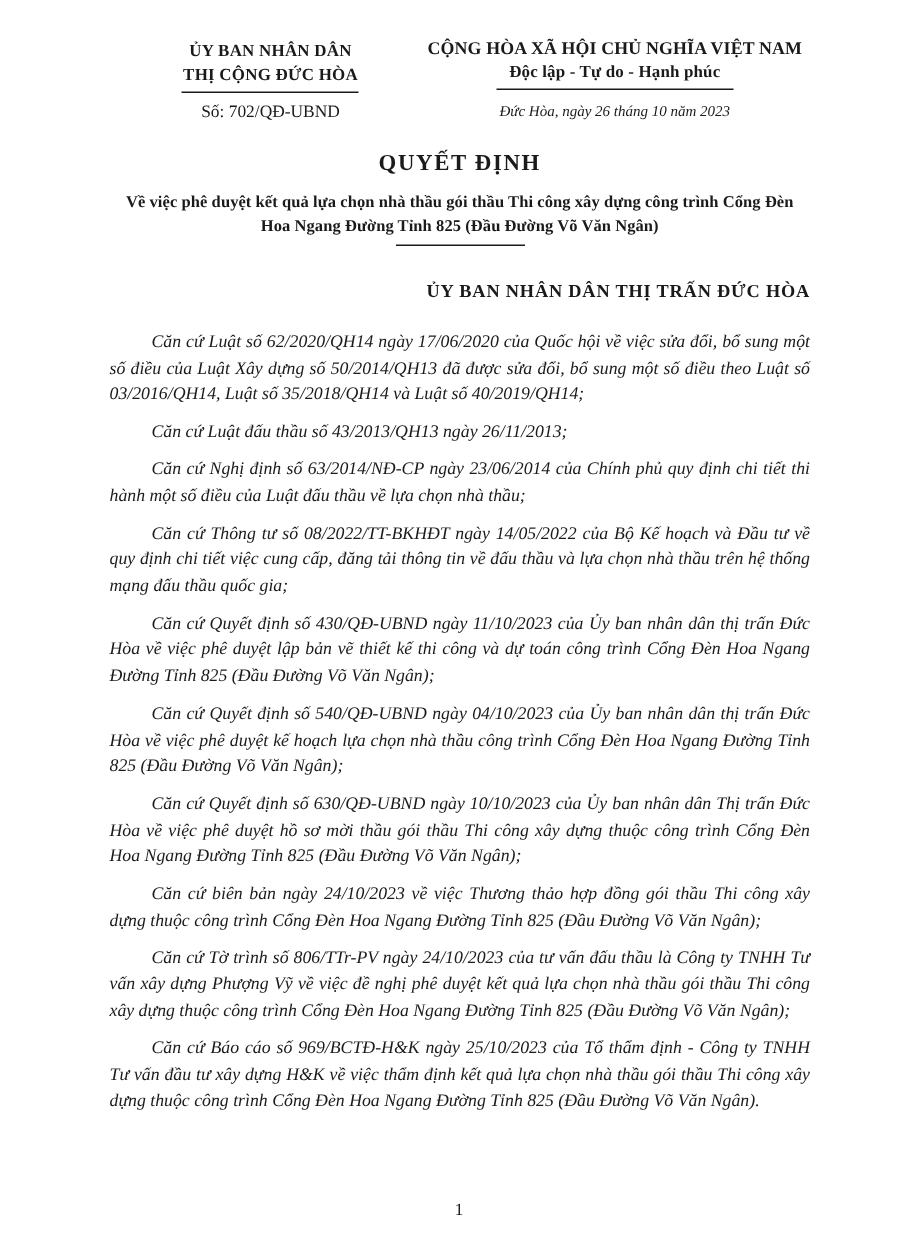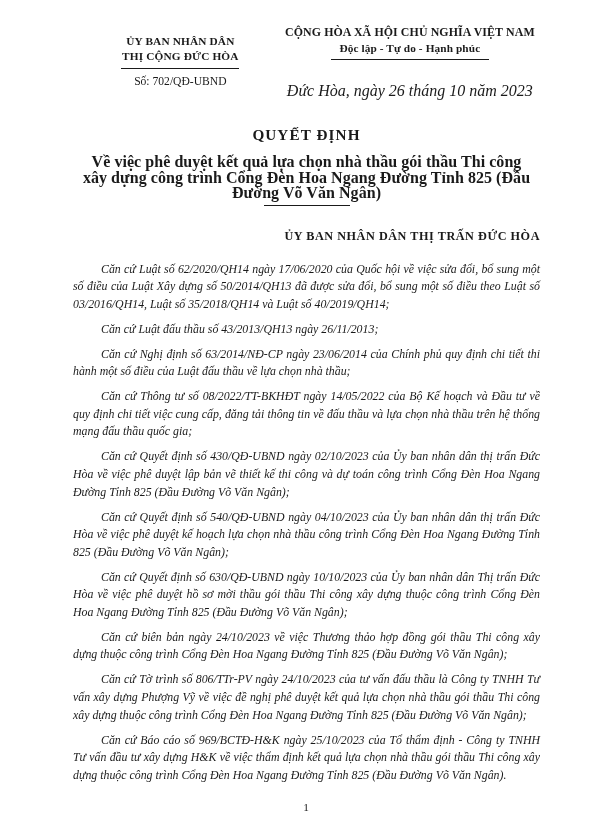--- a/index.html
+++ b/index.html
@@ -21,21 +21,21 @@
     position: relative;
     width: 612px;
     height: 826px;
     box-sizing: border-box;
     padding: 18px 72px 0 73px;
   }
 
   
   .doc-header {
     display: flex;
-    align-items: center;
+    align-items: flex-end;
     justify-content: space-between;
     margin-top: 6px;
   }
   .header-left {
     width: 200px;
     text-align: center;
     padding-left: 8px;
   }
   .header-right {
     width: 262px;
@@ -78,42 +78,42 @@
   .subject-line {
     font-size: 11.6px;
     line-height: 16px;
     margin-top: 5px;
     white-space: nowrap;
   }
   .header-left .subject-line {
     text-align: center;
   }
   .date-line {
-    font-size: 16px;
+    font-size: 10px;
     font-style: italic;
     line-height: 16px;
-    margin-top: 23px;
+    margin-top: 7px;
     white-space: nowrap;
     text-align: center;
   }
 
   
   .title-block {
-    margin-top: 26px;
+    margin-top: 16px;
     text-align: center;
   }
   .doc-title {
     font-weight: bold;
     font-size: 15.2px;
     letter-spacing: 1.1px;
     line-height: 20px;
   }
   .doc-subtitle {
     font-weight: bold;
-    font-size: 16px;
+    font-size: 11px;
     line-height: 15.5px;
     margin: 9px 5px 0 5px;
     letter-spacing: 0.05px;
   }
   .rule-title {
     width: 86px;
     height: 1px;
     background: #1a1a1a;
     margin: 4px auto 0 auto;
   }
@@ -185,21 +185,21 @@
     <div class="rule-title"></div>
   </div>
 
   <div class="issuer">ỦY BAN NHÂN DÂN THỊ TRẤN ĐỨC HÒA</div>
 
   <div class="body-block">
     <p class="para">Căn cứ Luật số 62/2020/QH14 ngày 17/06/2020 của Quốc hội về việc sửa đổi, bổ sung một số điều của Luật Xây dựng số 50/2014/QH13 đã được sửa đổi, bổ sung một số điều theo Luật số 03/2016/QH14, Luật số 35/2018/QH14 và Luật số 40/2019/QH14;</p>
     <p class="para">Căn cứ Luật đấu thầu số 43/2013/QH13 ngày 26/11/2013;</p>
     <p class="para">Căn cứ Nghị định số 63/2014/NĐ-CP ngày 23/06/2014 của Chính phủ quy định chi tiết thi hành một số điều của Luật đấu thầu về lựa chọn nhà thầu;</p>
     <p class="para">Căn cứ Thông tư số 08/2022/TT-BKHĐT ngày 14/05/2022 của Bộ Kế hoạch và Đầu tư về quy định chi tiết việc cung cấp, đăng tải thông tin về đấu thầu và lựa chọn nhà thầu trên hệ thống mạng đấu thầu quốc gia;</p>
-    <p class="para">Căn cứ Quyết định số 430/QĐ-UBND ngày 02/10/2023 của Ủy ban nhân dân thị trấn Đức Hòa về việc phê duyệt lập bản vẽ thiết kế thi công và dự toán công trình Cổng Đèn Hoa Ngang Đường Tỉnh 825 (Đầu Đường Võ Văn Ngân);</p>
+    <p class="para">Căn cứ Quyết định số 430/QĐ-UBND ngày 11/10/2023 của Ủy ban nhân dân thị trấn Đức Hòa về việc phê duyệt lập bản vẽ thiết kế thi công và dự toán công trình Cổng Đèn Hoa Ngang Đường Tỉnh 825 (Đầu Đường Võ Văn Ngân);</p>
     <p class="para">Căn cứ Quyết định số 540/QĐ-UBND ngày 04/10/2023 của Ủy ban nhân dân thị trấn Đức Hòa về việc phê duyệt kế hoạch lựa chọn nhà thầu công trình Cổng Đèn Hoa Ngang Đường Tỉnh 825 (Đầu Đường Võ Văn Ngân);</p>
     <p class="para">Căn cứ Quyết định số 630/QĐ-UBND ngày 10/10/2023 của Ủy ban nhân dân Thị trấn Đức Hòa về việc phê duyệt hồ sơ mời thầu gói thầu Thi công xây dựng thuộc công trình Cổng Đèn Hoa Ngang Đường Tỉnh 825 (Đầu Đường Võ Văn Ngân);</p>
     <p class="para">Căn cứ biên bản ngày 24/10/2023 về việc Thương thảo hợp đồng gói thầu Thi công xây dựng thuộc công trình Cổng Đèn Hoa Ngang Đường Tỉnh 825 (Đầu Đường Võ Văn Ngân);</p>
     <p class="para">Căn cứ Tờ trình số 806/TTr-PV ngày 24/10/2023 của tư vấn đấu thầu là Công ty TNHH Tư vấn xây dựng Phượng Vỹ về việc đề nghị phê duyệt kết quả lựa chọn nhà thầu gói thầu Thi công xây dựng thuộc công trình Cổng Đèn Hoa Ngang Đường Tỉnh 825 (Đầu Đường Võ Văn Ngân);</p>
     <p class="para">Căn cứ Báo cáo số 969/BCTĐ-H&amp;K ngày 25/10/2023 của Tổ thẩm định - Công ty TNHH Tư vấn đầu tư xây dựng H&amp;K về việc thẩm định kết quả lựa chọn nhà thầu gói thầu Thi công xây dựng thuộc công trình Cổng Đèn Hoa Ngang Đường Tỉnh 825 (Đầu Đường Võ Văn Ngân).</p>
   </div>
 
   <div class="page-number">1</div>
 
 </div>

